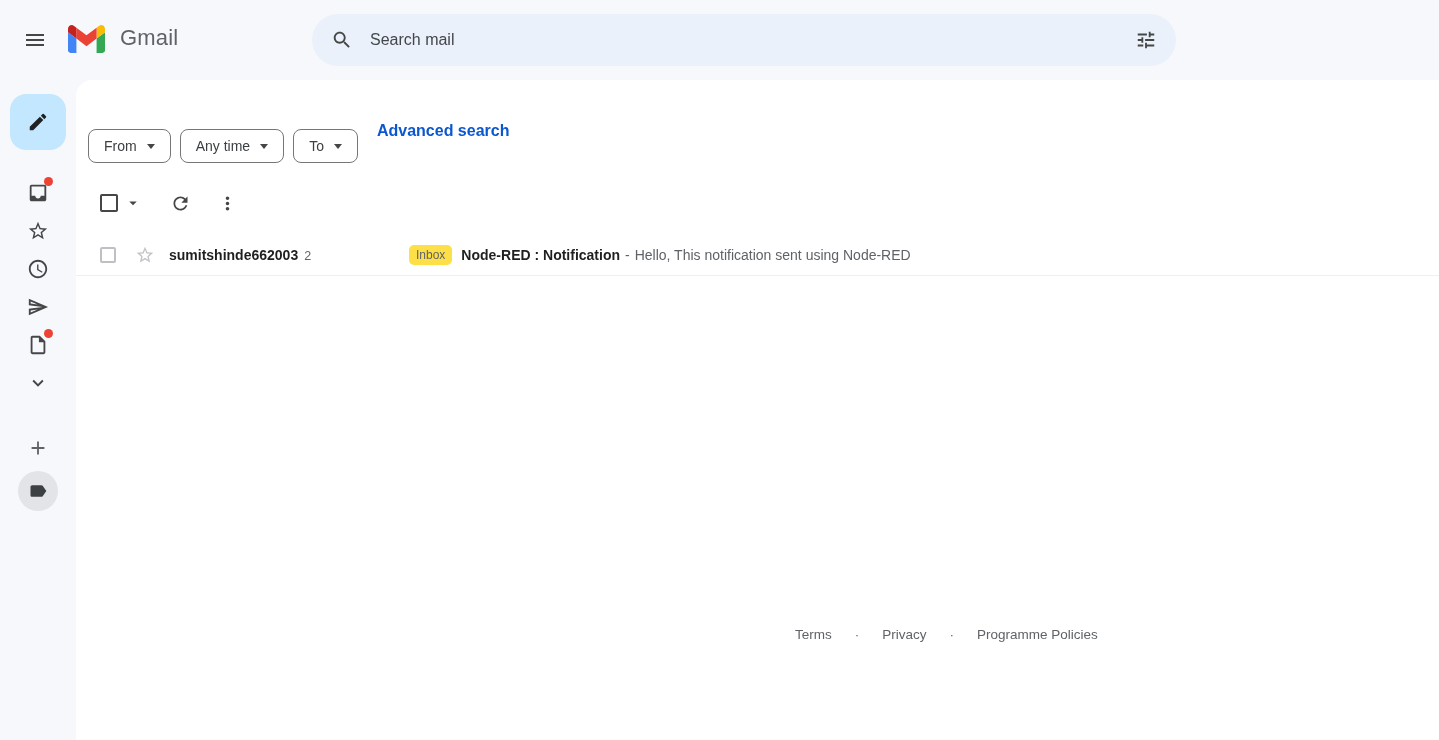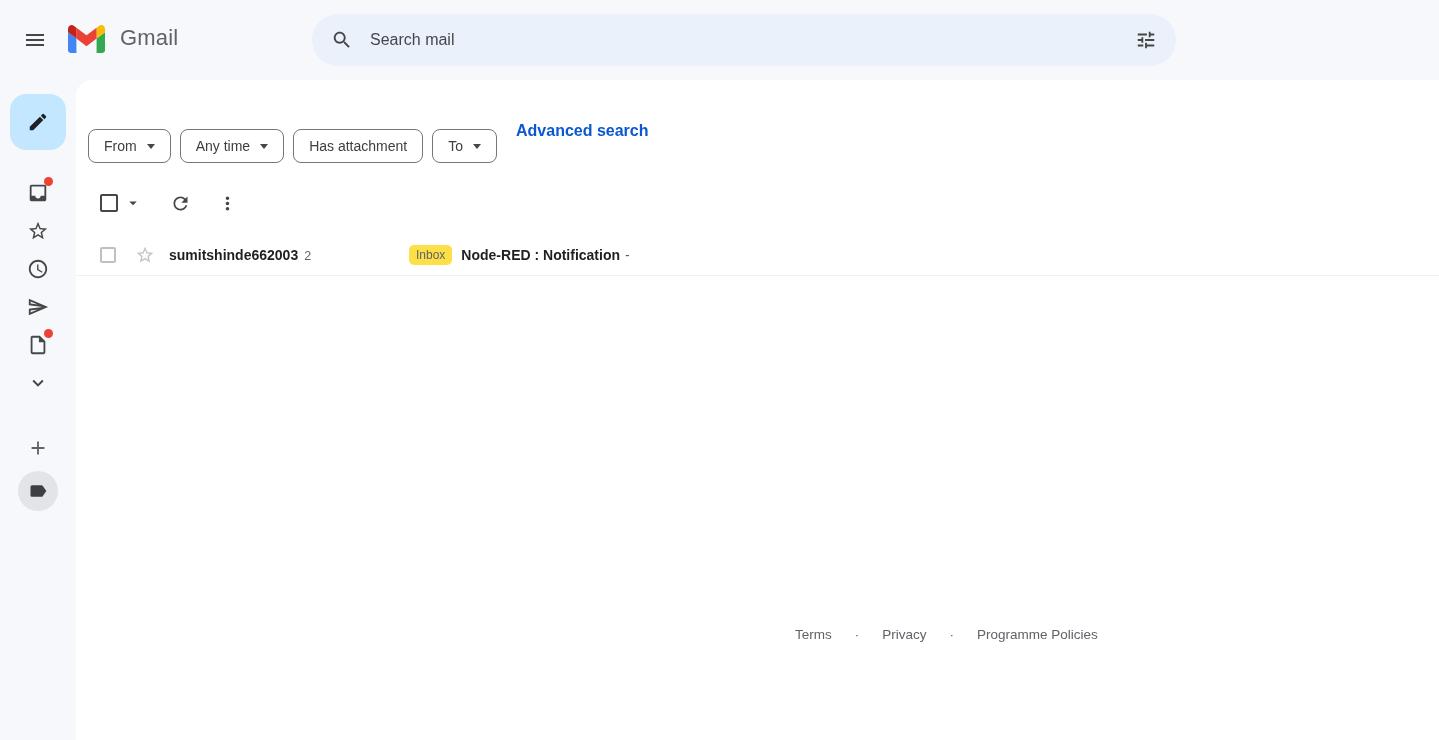--- a/index.html
+++ b/index.html
@@ -252,23 +252,20 @@
   <div class="chips-row">
     <button class="chip">
       <span>From</span>
       <span class="chip-caret"></span>
     </button>
     <button class="chip">
       <span>Any time</span>
       <span class="chip-caret"></span>
     </button>
     <button class="chip">
-      <span>Has attachment</span>
-    </button>
-    <button class="chip">
       <span>To</span>
       <span class="chip-caret"></span>
     </button>
     <a class="advanced-link">Advanced search</a>
   </div>
 
   <div class="list-toolbar">
     <span class="select-checkbox"></span>
     <button class="select-caret-btn">
       <span>
@@ -301,20 +298,21 @@
         </svg>
     </span>
     <span class="sender-cell">
       <span class="sender-name">sumitshinde662003</span>
       <span class="thread-count">2</span>
     </span>
     <span class="inbox-chip">Inbox</span>
     <span class="subject-cell">
       <span class="subject-text">Node-RED : Notification</span>
       <span class="snippet-sep">-</span>
+      <span class="snippet-text">Hello, This notification sent using Node-RED</span>
     </span>
   </div>
 
 
   <div class="footer-links">
     <span class="footer-link">Terms</span>
     <span>·</span>
     <span class="footer-link">Privacy</span>
     <span>·</span>
     <span class="footer-link">Programme Policies</span>

